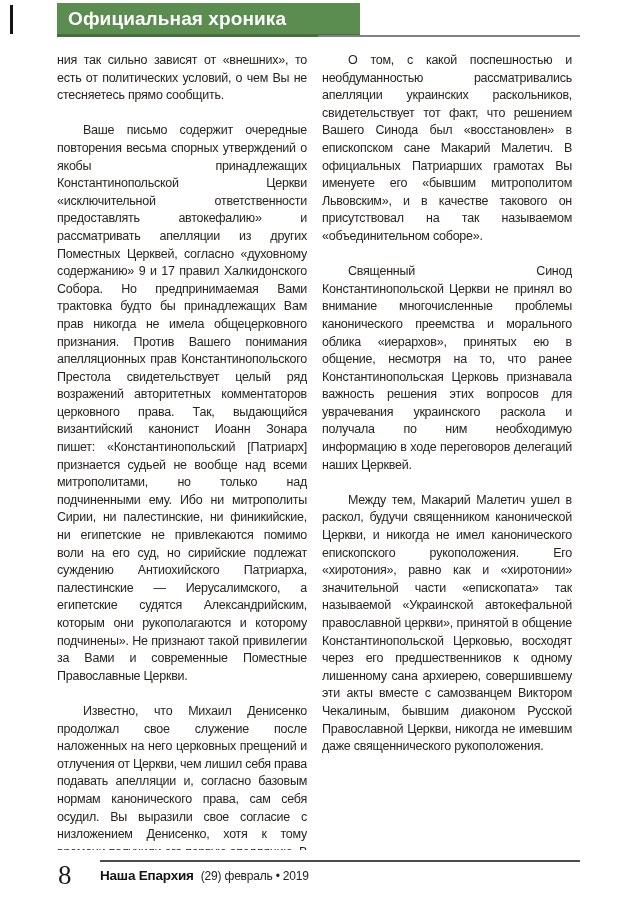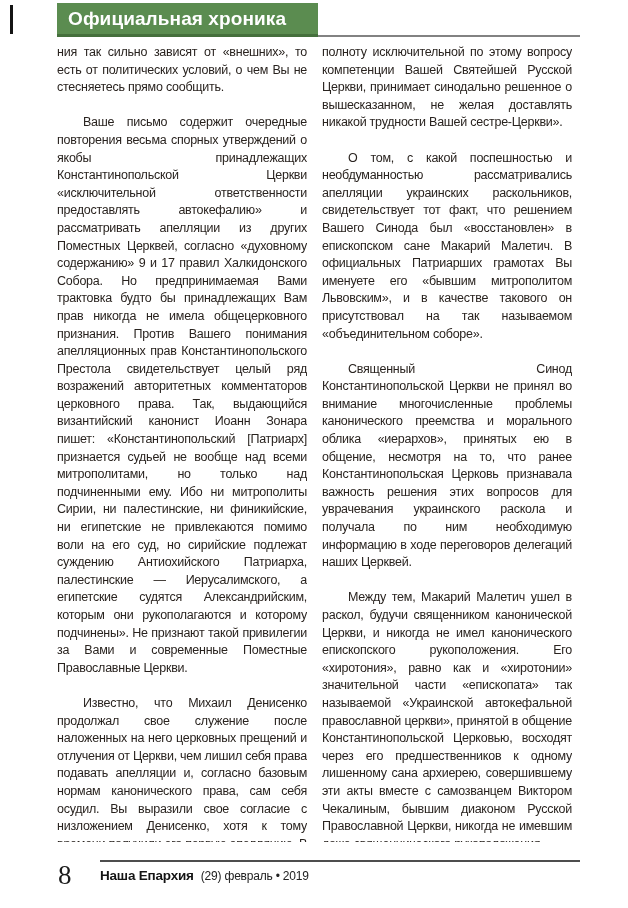--- a/index.html
+++ b/index.html
@@ -22,21 +22,21 @@
     top: 5px;
     width: 3px;
     height: 29px;
     background: #141414;
   }
   
   .section-bar {
     position: absolute;
     left: 57px;
     top: 3px;
-    width: 261px;
+    width: 303px;
     height: 34px;
     background: #5b8c50;
     border-bottom: 3px solid #456f3c;
     display: flex;
     align-items: center;
     padding-left: 11px;
     box-sizing: border-box;
   }
   .section-title {
     color: #ffffff;
@@ -49,21 +49,21 @@
     position: absolute;
     left: 318px;
     top: 35px;
     width: 262px;
     height: 2px;
     background: #828282;
   }
   
   .col {
     position: absolute;
-    top: 44px;
+    top: 52px;
     width: 250px;
     height: 798px;
     overflow: hidden;
     text-align: justify;
     color: #29231f;
     font-size: 12.5px;
     line-height: 17.6px;
     letter-spacing: -0.25px;
   }
   .col-left  { left: 57px; }
@@ -125,21 +125,20 @@
   </div>
   <div class="header-rule"></div>
 
   <div class="col col-left">
     <p class="continued">ния так сильно зависят от «внешних», то есть от политических условий, о чем Вы не стесняетесь прямо сообщить.</p>
     <p>Ваше письмо содержит очередные повторения весьма спорных утверждений о якобы принадлежащих Константинопольской Церкви «исключительной ответственности предоставлять автокефалию» и рассматривать апелляции из других Поместных Церквей, согласно «духовному содержанию» 9 и 17 правил Халкидонского Собора. Но предпринимаемая Вами трактовка будто бы принадлежащих Вам прав никогда не имела общецерковного признания. Против Вашего понимания апелляционных прав Константинопольского Престола свидетельствует целый ряд возражений авторитетных комментаторов церковного права. Так, выдающийся византийский канонист Иоанн Зонара пишет: «Константинопольский [Патриарх] признается судьей не вообще над всеми митрополитами, но только над подчиненными ему. Ибо ни митрополиты Сирии, ни палестинские, ни финикийские, ни египетские не привлекаются помимо воли на его суд, но сирийские подлежат суждению Антиохийского Патриарха, палестинские — Иерусалимского, а египетские судятся Александрийским, которым они рукополагаются и которому подчинены». Не признают такой привилегии за Вами и современные Поместные Православные Церкви.</p>
     <p>Известно, что Михаил Денисенко продолжал свое служение после наложенных на него церковных прещений и отлучения от Церкви, чем лишил себя права подавать апелляции и, согласно базовым нормам канонического права, сам себя осудил. Вы выразили свое согласие с низложением Денисенко, хотя к тому времени получили его первую апелляцию. В письме Патриарху Московскому и всея Руси Алексию II от 31 августа 1992 года Вы сообщили: «Наша Святая Великая Христова Церковь, признавая</p>
   </div>
 
   <div class="col col-right">
-    <p class="continued">полноту исключительной по этому вопросу компетенции Вашей Святейшей Русской Церкви, принимает синодально решенное о вышесказанном, не желая доставлять никакой трудности Вашей сестре-Церкви».</p>
     <p>О том, с какой поспешностью и необдуманностью рассматривались апелляции украинских раскольников, свидетельствует тот факт, что решением Вашего Синода был «восстановлен» в епископском сане Макарий Малетич. В официальных Патриарших грамотах Вы именуете его «бывшим митрополитом Львовским», и в качестве такового он присутствовал на так называемом «объединительном соборе».</p>
     <p>Священный Синод Константинопольской Церкви не принял во внимание многочисленные проблемы канонического преемства и морального облика «иерархов», принятых ею в общение, несмотря на то, что ранее Константинопольская Церковь признавала важность решения этих вопросов для уврачевания украинского раскола и получала по ним необходимую информацию в ходе переговоров делегаций наших Церквей.</p>
     <p>Между тем, Макарий Малетич ушел в раскол, будучи священником канонической Церкви, и никогда не имел канонического епископского рукоположения. Его «хиротония», равно как и «хиротонии» значительной части «епископата» так называемой «Украинской автокефальной православной церкви», принятой в общение Константинопольской Церковью, восходят через его предшественников к одному лишенному сана архиерею, совершившему эти акты вместе с самозванцем Виктором Чекалиным, бывшим диаконом Русской Православной Церкви, никогда не имевшим даже священнического рукоположения.</p>
 
   </div>
 
   <div class="page-number">8</div>
   <div class="footer-rule"></div>
   <div class="footer-info">
     <span class="footer-title">Наша Епархия</span>

